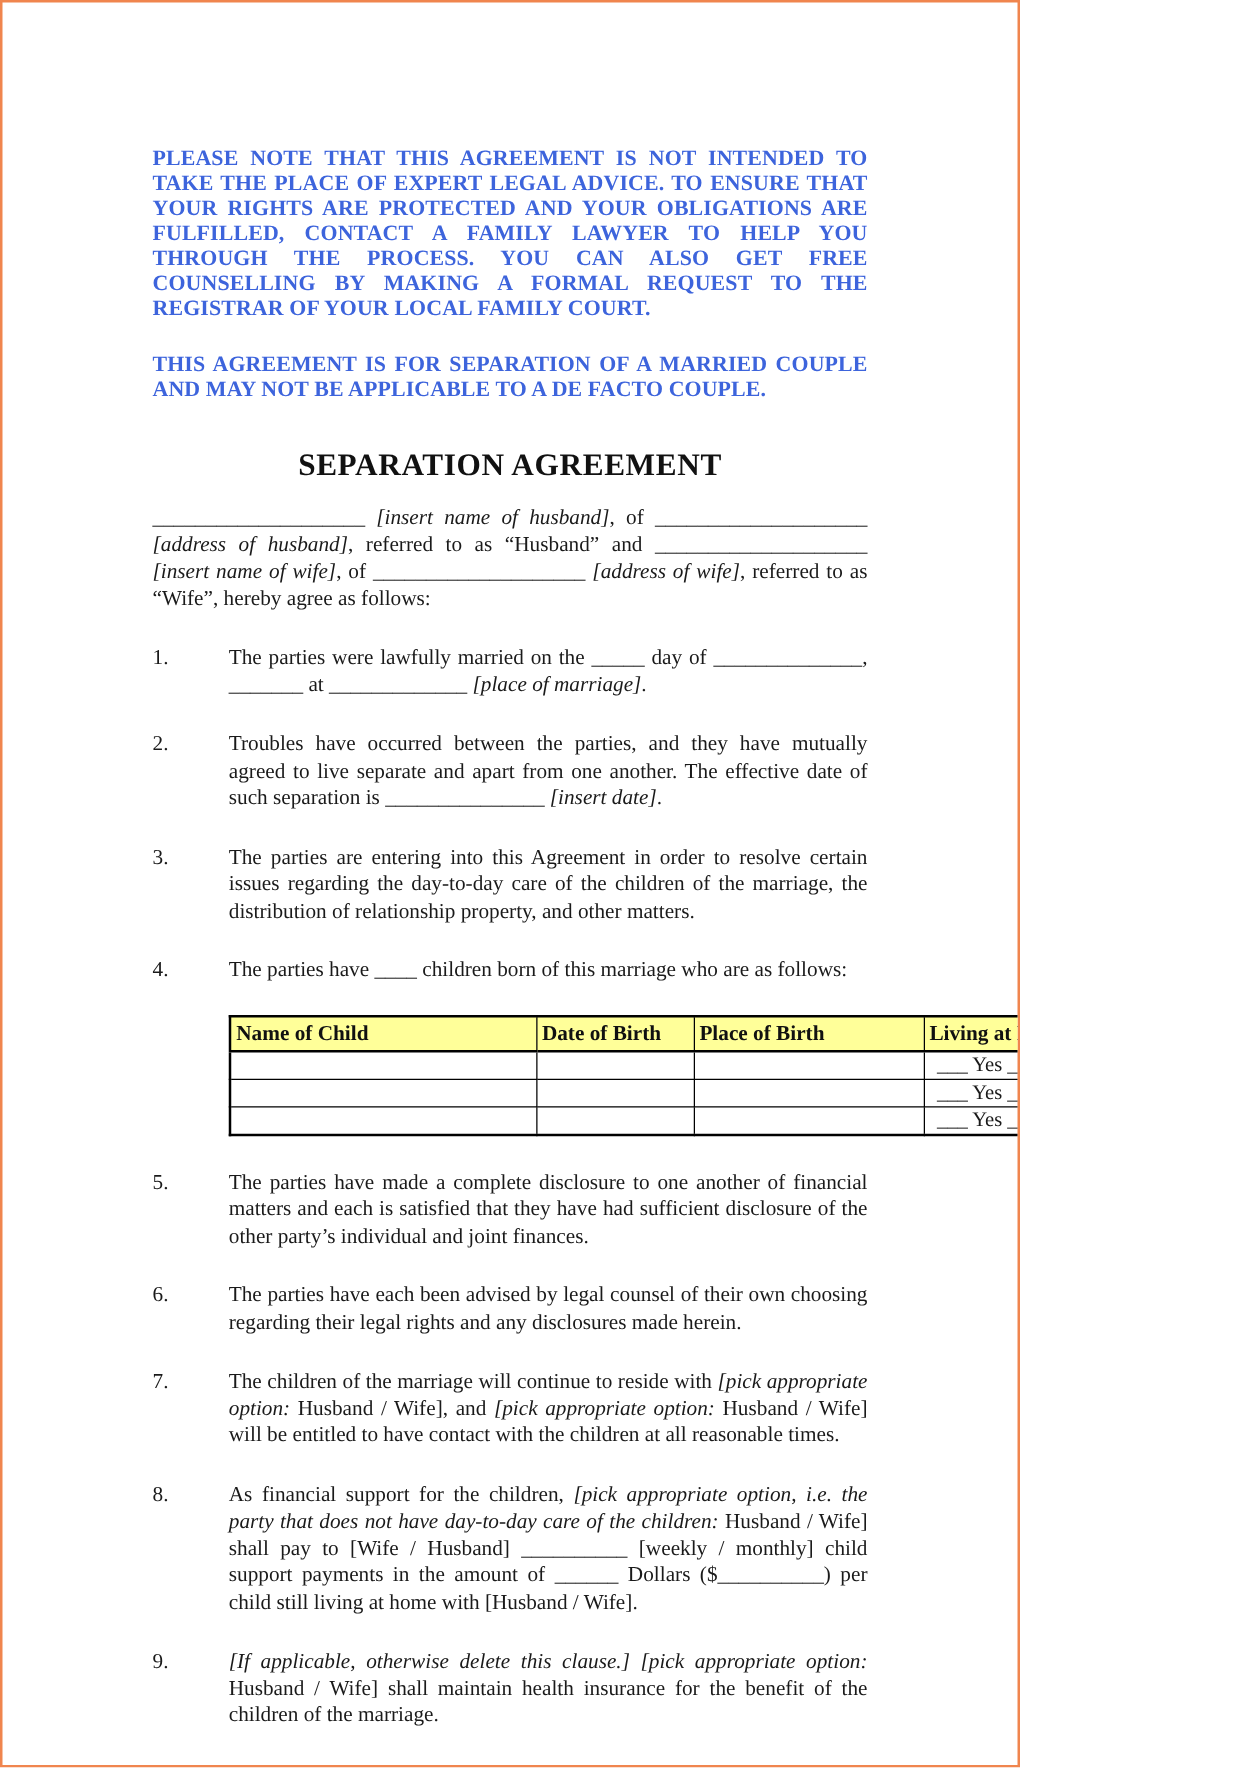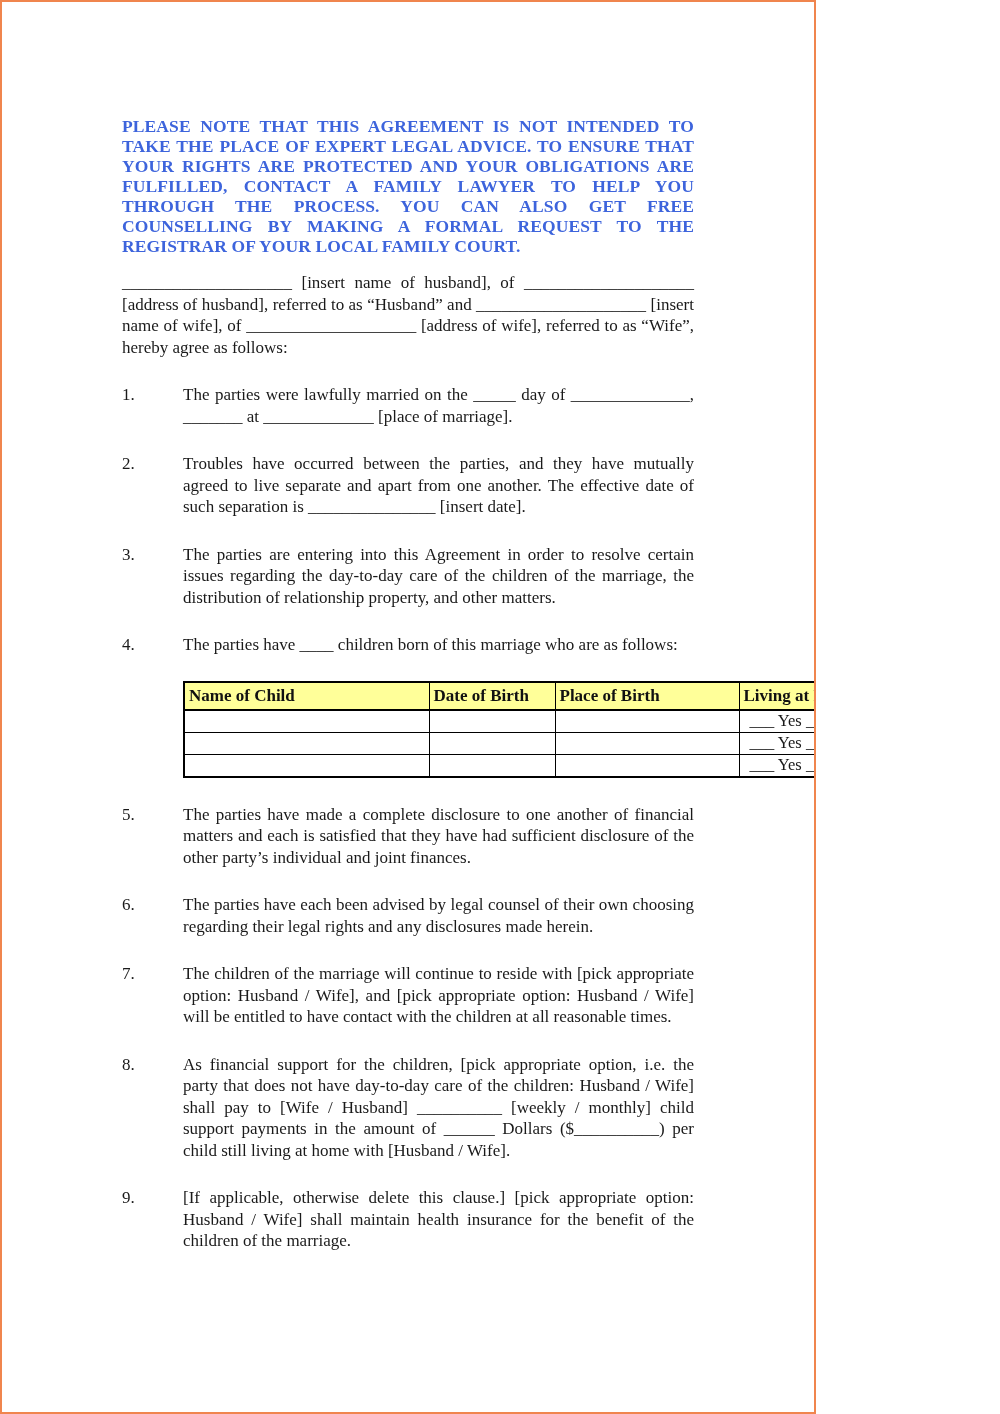--- a/index.html
+++ b/index.html
@@ -19,21 +19,21 @@
 
   .title{text-align:center;font-size:25px;font-weight:bold;color:#111;margin:38px 0 0 0;line-height:28px;letter-spacing:0.5px;}
 
   .bodytext{font-size:17px;line-height:21.5px;color:var(--ink);text-align:justify;margin:0;}
   .intro{margin-top:16px;}
 
   .clause{display:flex;margin-top:26px;}
   .clause .num{flex:0 0 61px;font-size:17px;line-height:21.5px;color:var(--ink);}
   .clause .ctext{flex:1 1 auto;}
 
-  .it{}
+  .it{font-style:italic;}
   .bd{font-weight:bold;}
 
   table.children{border-collapse:collapse;margin:25px 0 0 61px;width:697px;border:2px solid #000;table-layout:fixed;}
   table.children th{background:var(--table-header-bg);border:1px solid #000;border-bottom:2px solid #000;
     font-size:17px;font-weight:bold;color:#111;text-align:left;padding:2px 4px;height:22px;}
   table.children td{border:1px solid #000;height:21px;font-size:16.5px;color:var(--ink);padding:0 6px;}
   table.children td.living{white-space:nowrap;padding-left:10px;}
   col.c-name{width:245px;} col.c-dob{width:126px;} col.c-pob{width:184px;} col.c-living{width:142px;}
 
   .note{display:flex;margin-top:25px;}
@@ -41,21 +41,23 @@
   .note .nbody{flex:1 1 auto;}
   .note .nline{font-size:17px;line-height:21.5px;color:var(--ink);margin:0;}
 </style>
 </head>
 <body>
 
 <div class="page">
   <div class="content">
 
     <p class="notice">PLEASE NOTE THAT THIS AGREEMENT IS NOT INTENDED TO TAKE THE PLACE OF EXPERT LEGAL ADVICE. TO ENSURE THAT YOUR RIGHTS ARE PROTECTED AND YOUR OBLIGATIONS ARE FULFILLED, CONTACT A FAMILY LAWYER TO HELP YOU THROUGH THE PROCESS. YOU CAN ALSO GET FREE COUNSELLING BY MAKING A FORMAL REQUEST TO THE REGISTRAR OF YOUR LOCAL FAMILY COURT.</p>
+    <p class="notice second">THIS AGREEMENT IS FOR SEPARATION OF A MARRIED COUPLE AND MAY NOT BE APPLICABLE TO A DE FACTO COUPLE.</p>
 
+    <h1 class="title">SEPARATION AGREEMENT</h1>
 
     <p class="bodytext intro"><span>____________________ </span><span class="it">[insert name of husband]</span><span>, of ____________________ </span><span class="it">[address of husband]</span><span>, referred to as “Husband” and ____________________ </span><span class="it">[insert name of wife]</span><span>, of ____________________ </span><span class="it">[address of wife]</span><span>, referred to as “Wife”, hereby agree as follows:</span></p>
 
     <div class="clause">
       <span class="num">1.</span>
       <p class="bodytext ctext"><span>The parties were lawfully married on the _____ day of ______________, _______ at _____________ </span><span class="it">[place of marriage]</span><span>.</span></p>
     </div>
 
     <div class="clause">
       <span class="num">2.</span>

